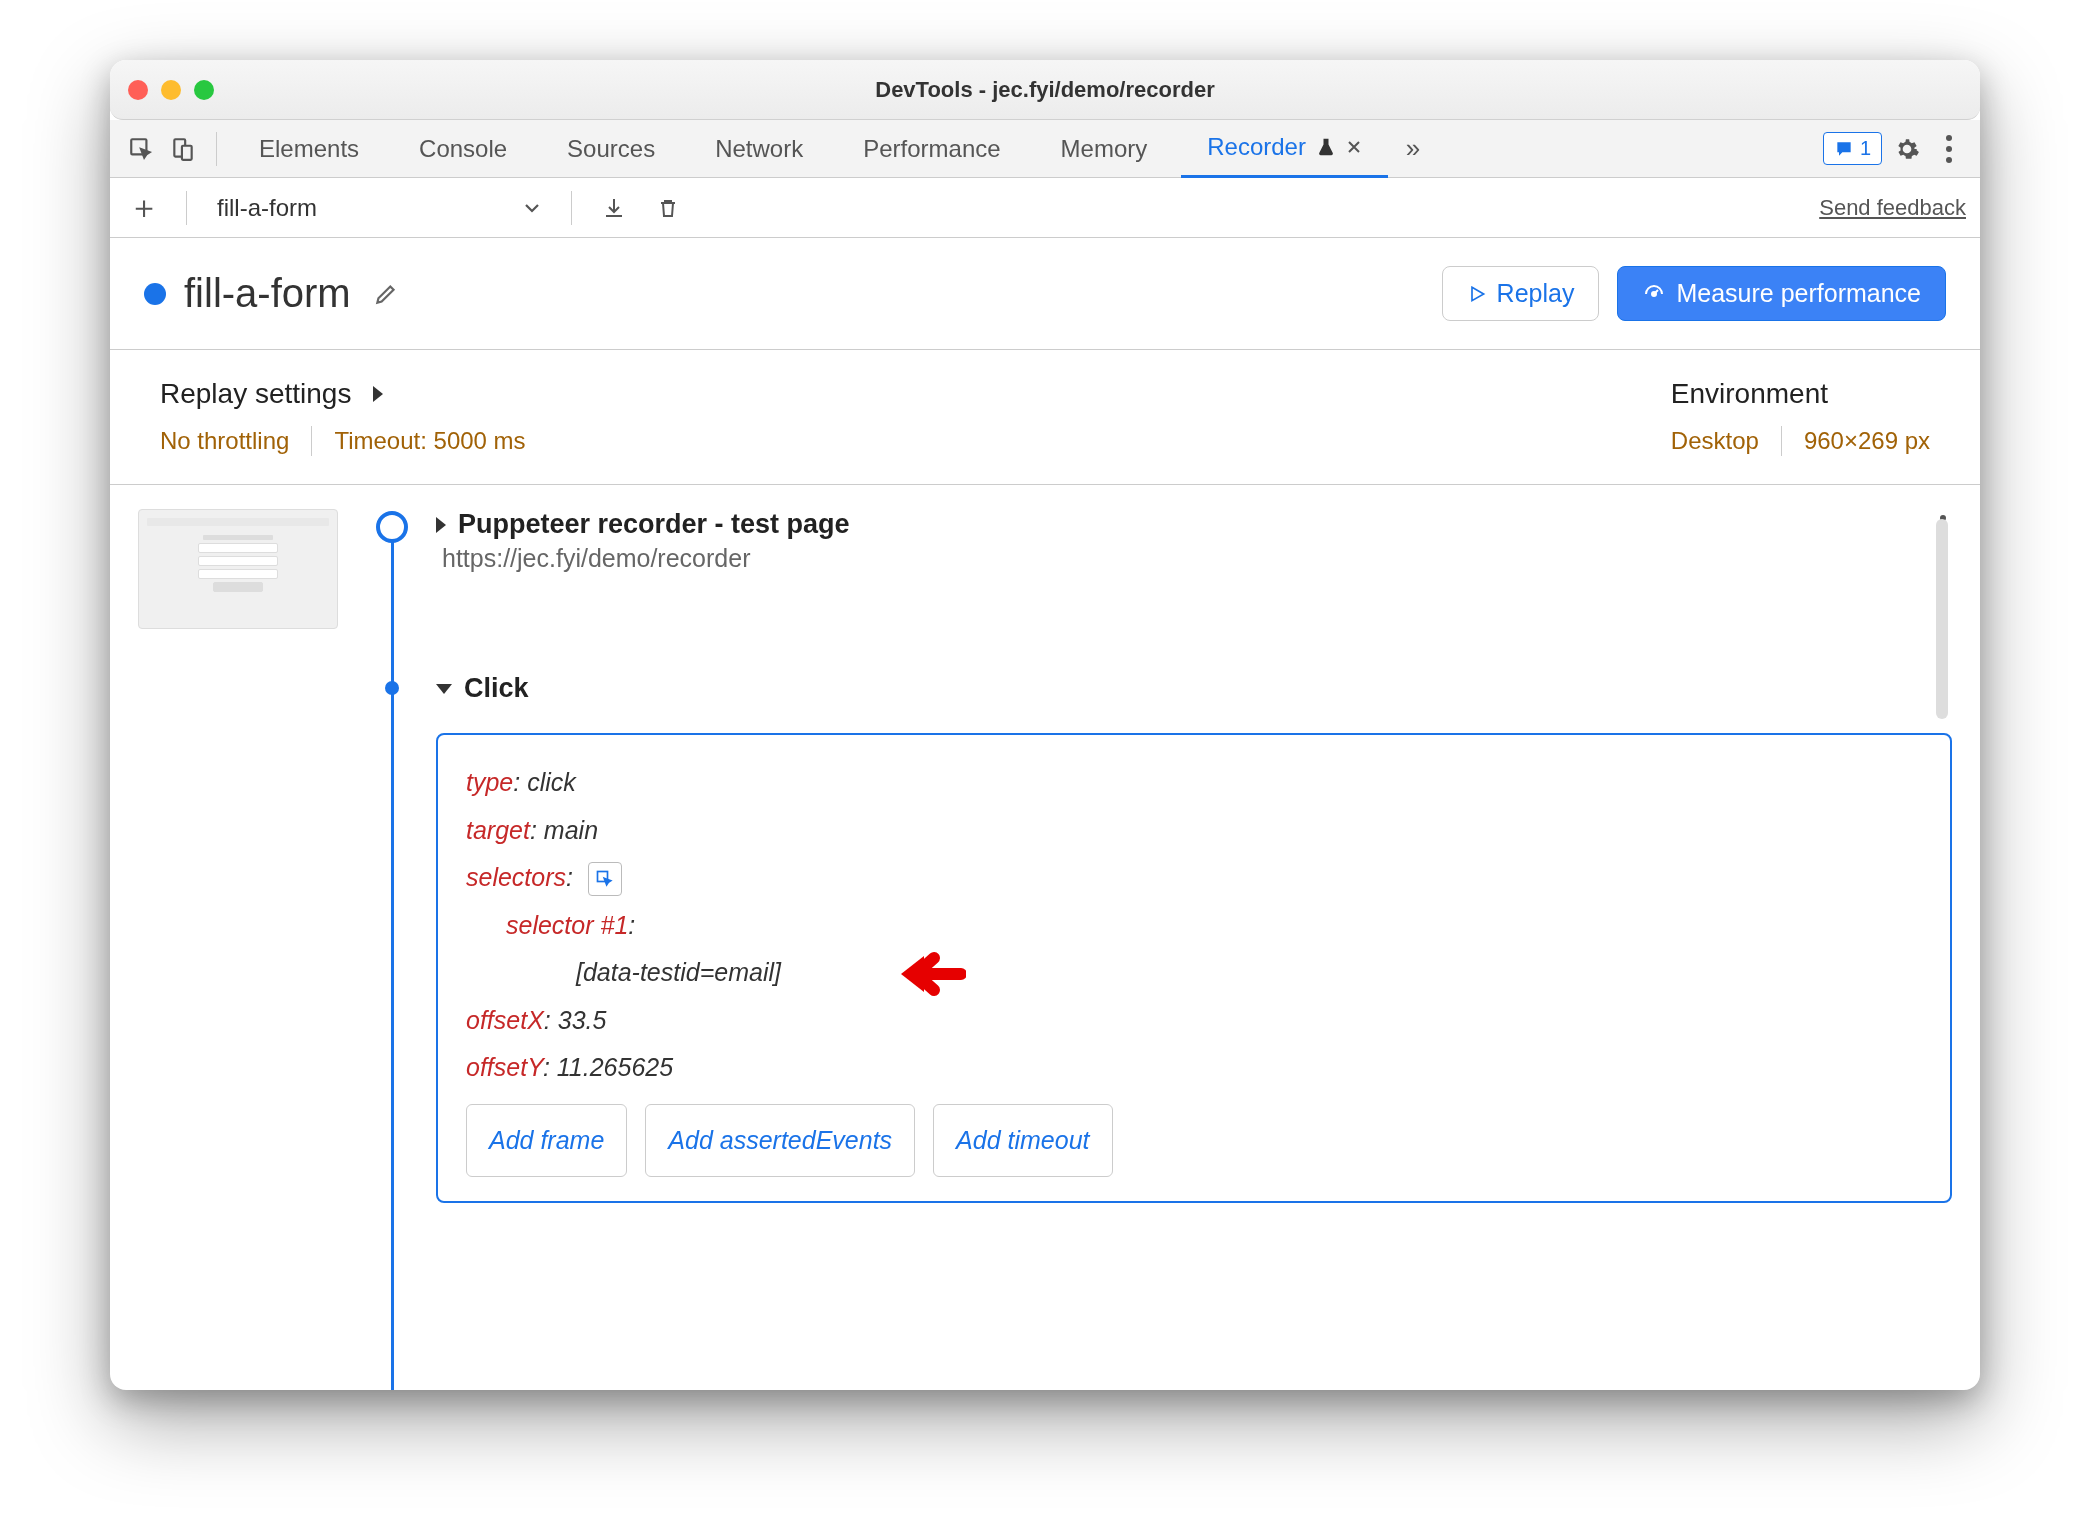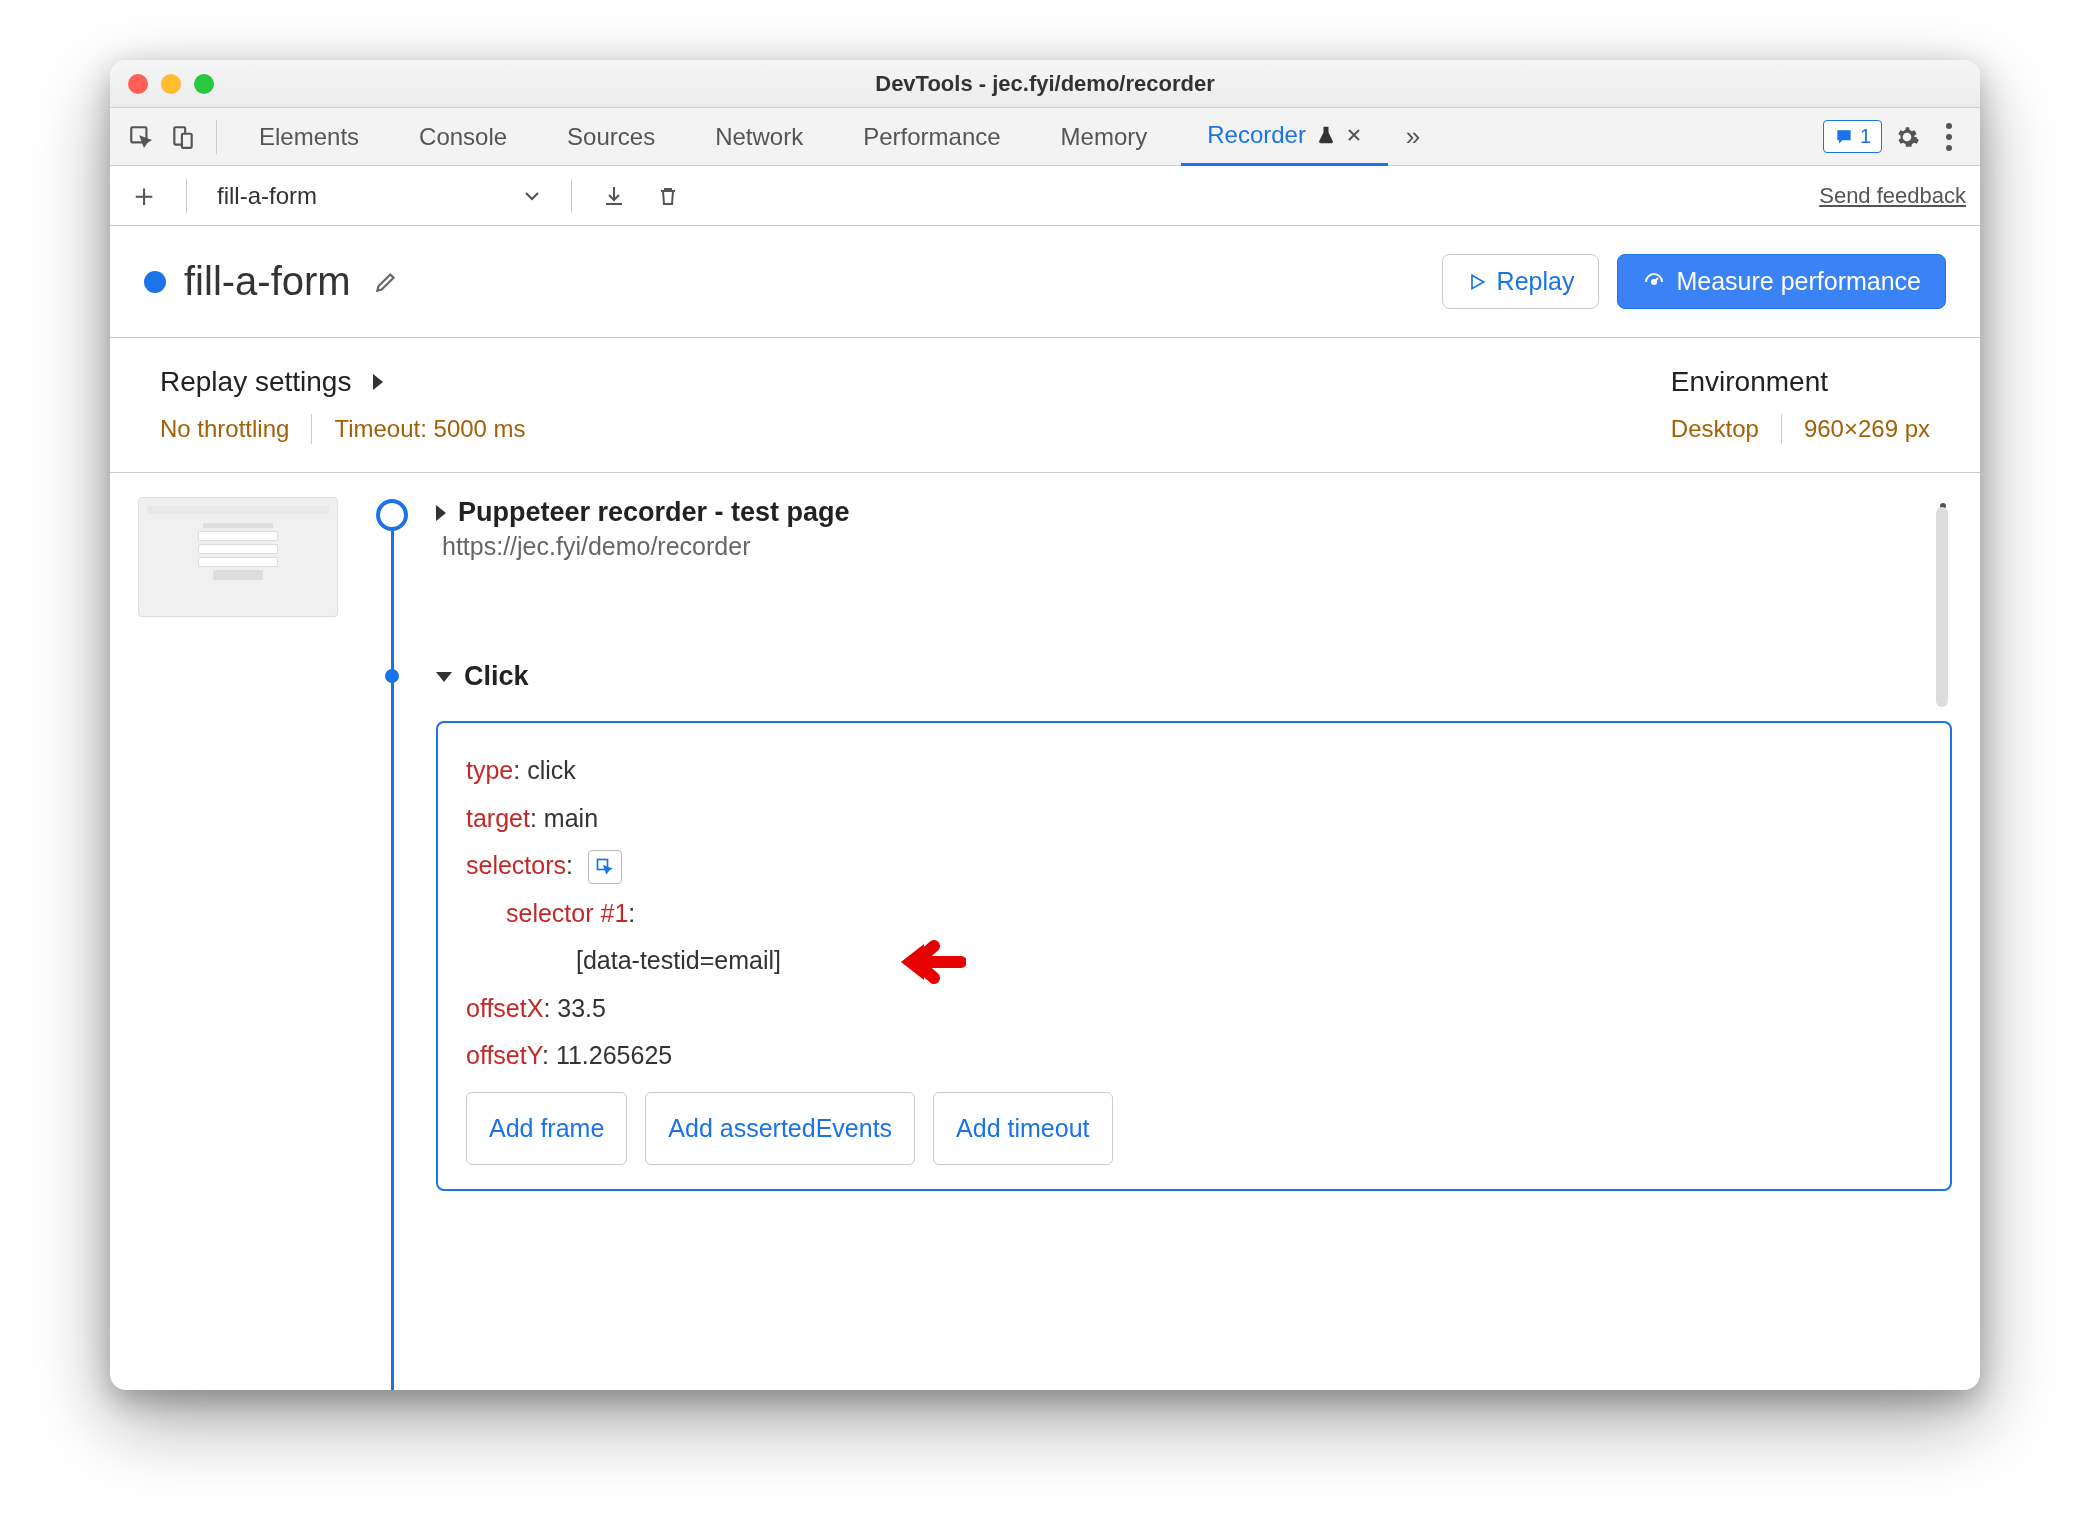--- a/index.html
+++ b/index.html
@@ -1,18 +1,18 @@
 <!DOCTYPE html>
 <html><head>
 <meta charset="utf-8">
 <style>
 * { margin:0; padding:0; box-sizing:border-box; font-family:-apple-system,BlinkMacSystemFont,"Segoe UI",Helvetica,Arial,sans-serif; }
 body { background:#fff; width:2092px; height:1530px; position:relative; }
 .window { position:absolute; top:60px; left:110px; width:1870px; height:1330px; background:#fff; border-radius:16px; box-shadow:0 30px 80px rgba(0,0,0,0.35),0 10px 30px rgba(0,0,0,0.25); overflow:hidden; display:flex; flex-direction:column; }
-.titlebar { height:48px; background:linear-gradient(#f6f6f6,#ececec); border-bottom:1px solid #d0d0d0; display:flex; align-items:center; padding:0 18px; position:relative; }
+.titlebar { height:60px; background:linear-gradient(#f6f6f6,#ececec); border-bottom:1px solid #d0d0d0; display:flex; align-items:center; padding:0 18px; position:relative;border-radius:13px; }
 .traffic { display:flex; gap:13px; }
 .tdot { width:20px; height:20px; border-radius:50%; }
 .tdot.r{background:#ff5f57;}.tdot.y{background:#febc2e;}.tdot.g{background:#28c840;}
 .title { position:absolute; left:0; right:0; text-align:center; font-size:22px; font-weight:600; color:#333; }
 .tabbar { height:58px; border-bottom:1px solid #ccc; display:flex; align-items:center; padding:0 14px; gap:8px; background:#f3f3f3; }
 .ticon { width:34px; height:34px; display:flex; align-items:center; justify-content:center; color:#555; }
 .vdiv { width:1px; height:34px; background:#ccc; margin:0 8px; }
 .tab { padding:0 26px; font-size:24px; color:#555; height:58px; display:flex; align-items:center; cursor:pointer; gap:10px; }
 .tab.active { color:#1a73e8; border-bottom:3px solid #1a73e8; }
 .spacer { flex:1; }
@@ -38,21 +38,21 @@
 .timeline { flex:1; position:relative; }
 .tline { position:absolute; left:23px; top:22px; bottom:0; width:3px; background:#1a73e8; }
 .step { position:relative; padding-left:68px; margin-bottom:30px; }
 .circle { position:absolute; left:8px; top:2px; width:32px; height:32px; border-radius:50%; border:4px solid #1a73e8; background:#fff; }
 .dot { position:absolute; left:17px; top:8px; width:14px; height:14px; border-radius:50%; background:#1a73e8; }
 .steptitle { font-size:27px; font-weight:600; color:#222; display:flex; align-items:center; gap:12px; }
 .stepurl { font-size:25px; color:#666; margin-top:4px; }
 .caret { display:inline-block; width:0; height:0; border-left:8px solid transparent; border-right:8px solid transparent; }
 .caret.right { border-left:10px solid #333; border-top:8px solid transparent; border-bottom:8px solid transparent; border-right:none; }
 .caret.down { border-top:10px solid #333; }
-.details { margin-top:20px; border:2px solid #1a73e8; border-radius:8px; padding:24px 28px; font-family:Menlo,Monaco,monospace; font-size:25px; line-height:1.9; color:#333; position:relative; }
+.details { margin-top:20px; border:2px solid #1a73e8; border-radius:8px; padding:24px 28px; font-family:Menlo,Monaco,monospace; font-size:25px; line-height:1.9; color:#333; position:relative;font-style:italic; }
 .key { color:#c62828; }
 .inline-btn { display:inline-flex; width:34px; height:34px; border:1px solid #bbb; border-radius:4px; align-items:center; justify-content:center; vertical-align:middle; margin-left:8px; }
 .addrow { display:flex; gap:18px; margin-top:12px; }
 .addbtn { border:1px solid #ccc; border-radius:6px; padding:12px 22px; font-size:25px; font-weight:500; color:#1a73e8; background:#fff; cursor:pointer; }
 .kebab { display:flex; flex-direction:column; gap:5px; padding:6px; cursor:pointer; }
 .kebab span { width:6px; height:6px; border-radius:50%; background:#555; }
 .arrow-annot { position:absolute; color:#e60000; font-size:58px; }
 .scrollbar { position:absolute; right:4px; top:10px; bottom:10px; width:12px; background:#ddd; border-radius:6px; height:200px; }
 </style>
 </head>

